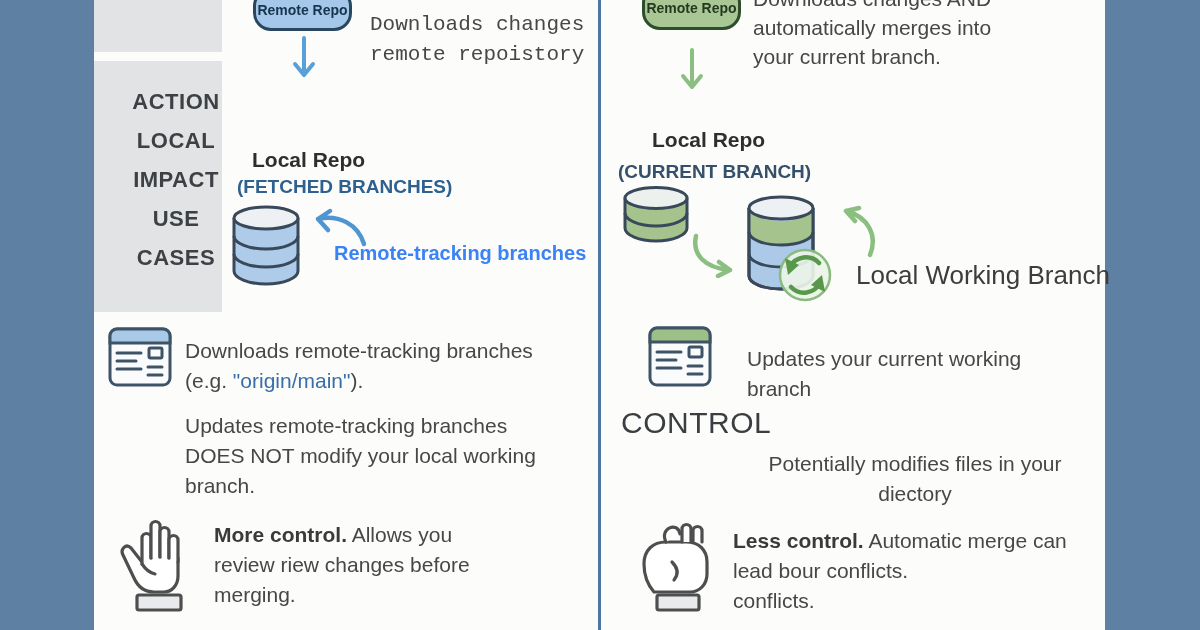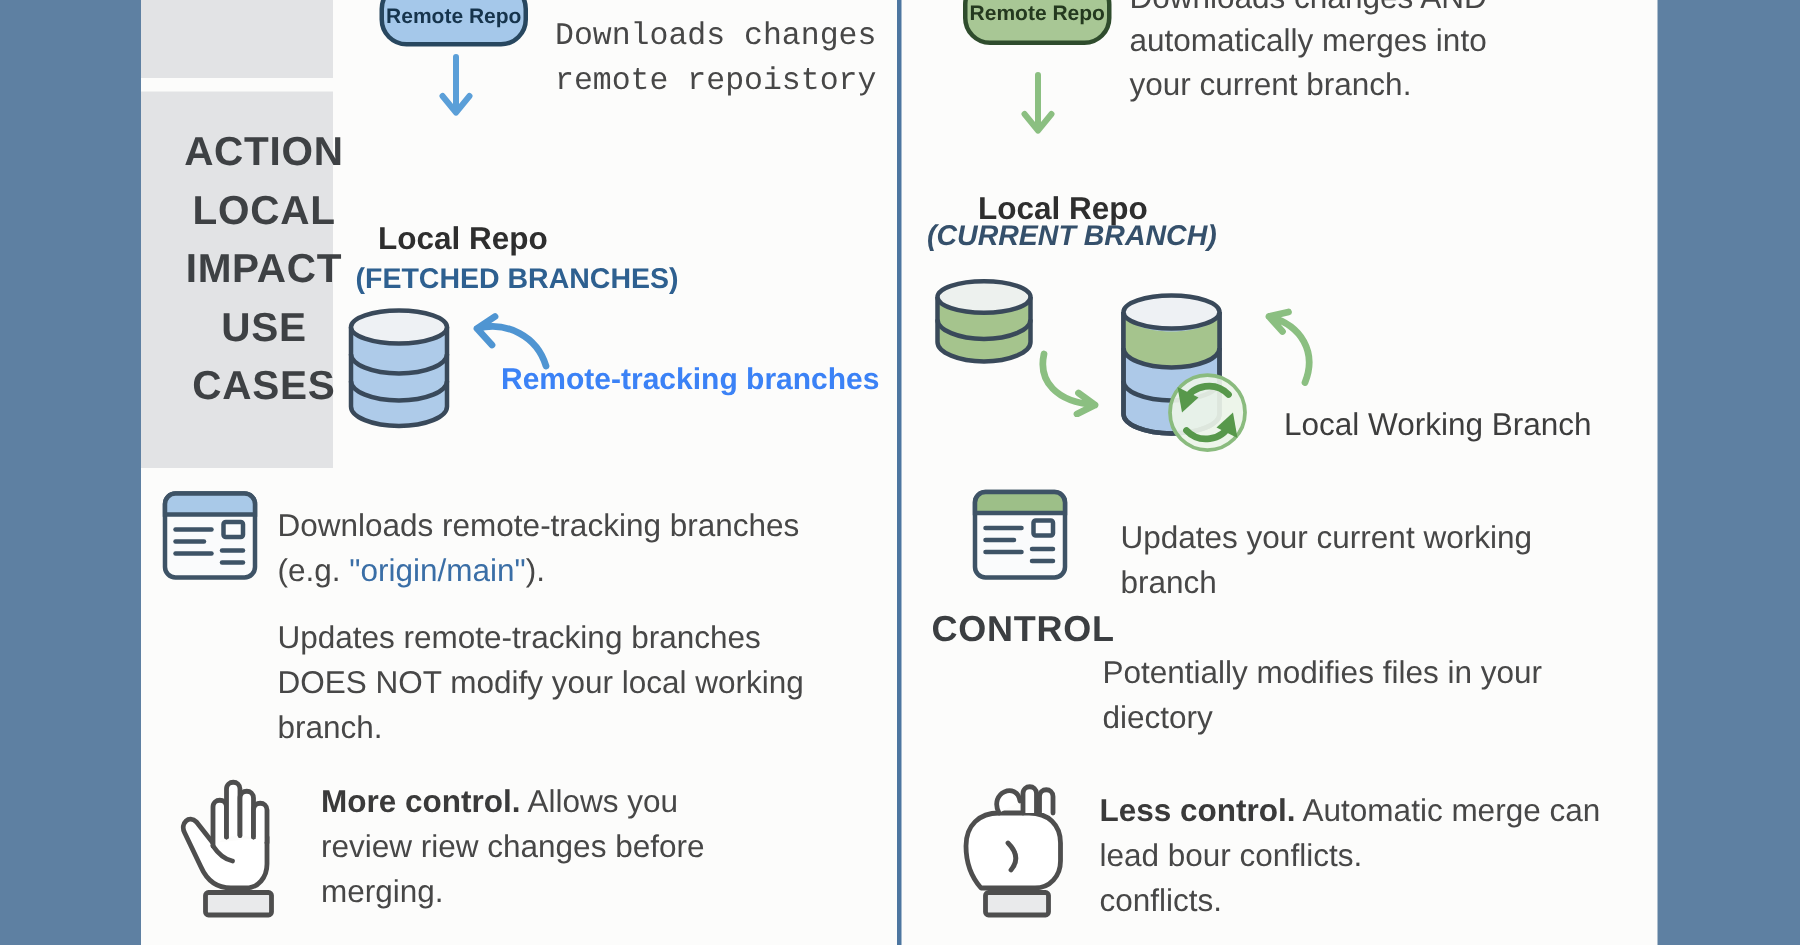--- a/index.html
+++ b/index.html
@@ -9,53 +9,53 @@
 
   
   .border-left{left:0;top:0;width:94px;height:630px;background:#5e80a2;}
   .border-right{left:1105px;top:0;width:95px;height:630px;background:#5e80a2;}
   .divider{left:598px;top:0;width:3px;height:630px;background:#4d76a0;}
 
   
   .sidebar-top{left:94px;top:0;width:128px;height:52px;background:#e2e3e5;}
   .sidebar-main{left:94px;top:61px;width:128px;height:251px;background:#e2e3e5;
                 display:flex;flex-direction:column;align-items:center;padding-top:21px;box-sizing:border-box;}
-  .sidebar-label{font-size:27px;font-weight:700;color:#3e4144;line-height:39px;text-align:left;letter-spacing:.5px;margin-left:36px;}
+  .sidebar-label{font-size:22px;font-weight:700;color:#3e4144;line-height:39px;text-align:left;letter-spacing:.5px;margin-left:36px;}
 
   
   .pill{border-radius:18px;display:flex;align-items:center;justify-content:center;
         font-weight:700;font-size:14px;box-sizing:border-box;}
   .pill-fetch{left:253px;top:-12px;width:99px;height:43px;background:#a5c8ea;border:3px solid #28475f;color:#16344c;}
   .pill-pull{left:642px;top:-15px;width:99px;height:45px;background:#a8c795;border:3px solid #2f4c2d;color:#24391f;}
 
   
   .body-text{font-size:21px;line-height:30px;color:#474747;white-space:pre-line;margin:0;}
   .lead-bold{font-weight:700;color:#3a3a3a;margin-top:48px;}
   .repo-title{font-size:21px;font-weight:700;color:#2e2e2e;white-space:pre-line;}
   .repo-sub{font-size:19px;font-weight:700;white-space:pre-line;}
   .sub-fetch{color:#2e6090;text-align:center;}
   .sub-pull{color:#35506b;}
   .accent-blue-text{color:#3a6ea6;}
-  .control-heading{font-size:24px;font-weight:700;color:#3b3e41;letter-spacing:.5px;}
+  .control-heading{font-size:30px;font-weight:400;color:#3b3e41;letter-spacing:.5px;}
 
   .l-desc{left:370px;top:10px;width:220px;font-family:Liberation Mono, monospace;}
   .l-repo-title{left:252px;top:148px;}
   .l-repo-sub{left:237px;top:176px;}
   .l-tracking{left:334px;top:242px;font-size:20px;font-weight:700;color:#3b82f6;}
   .l-impact1{left:185px;top:336px;width:380px;}
   .l-impact2{left:185px;top:411px;width:410px;}
   .l-use{left:214px;top:520px;width:300px;}
 
   .r-desc{left:753px;top:-16px;width:290px;line-height:29px;}
   .r-repo-title{left:652px;top:128px;}
-  .r-repo-sub{left:618px;top:147px;font-style:italic;}
-  .r-working{left:856px;top:272px;font-size:21px;color:#3d3d3d;}
+  .r-repo-sub{left:618px;top:161px;}
+  .r-working{left:856px;top:260px;font-size:26px;color:#3d3d3d;}
   .r-impact1{left:735px;top:344px;width:320px;margin-left:12px;}
   .r-control-heading{left:621px;top:406px;}
-  .r-impact2{left:735px;top:434px;width:360px;}
+  .r-impact2{left:735px;top:449px;width:360px;text-align:center;}
   .r-use{left:733px;top:526px;width:360px;}
 </style>
 </head>
 <body>
 
 <div class="page">
 
   <div class="abs border-left"></div>
   <div class="abs border-right"></div>
   <div class="abs divider"></div>

